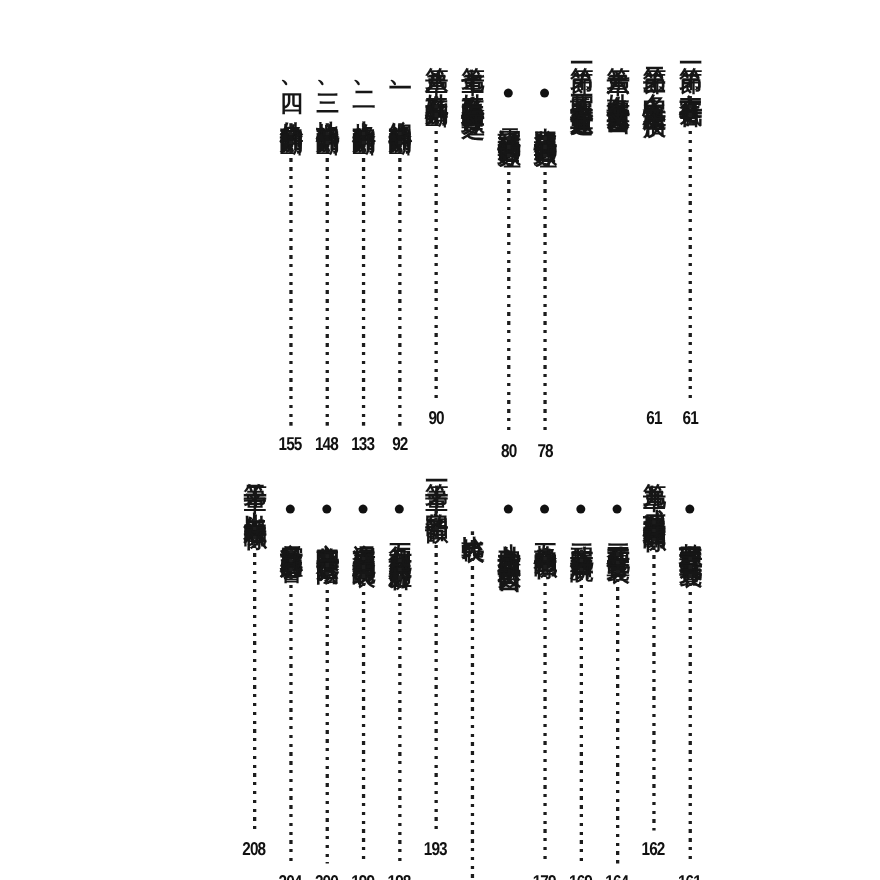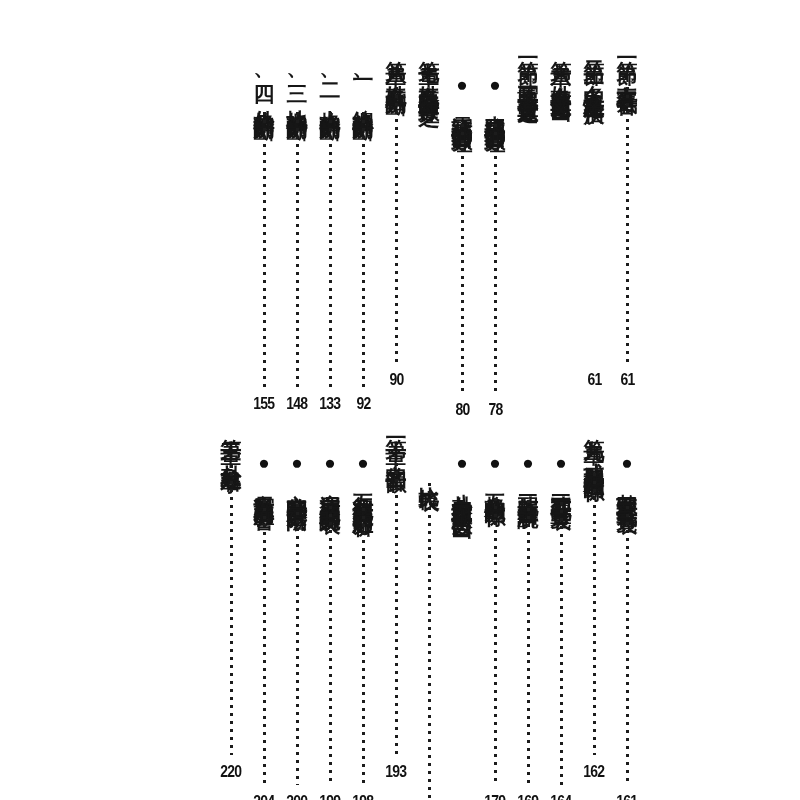--- a/index.html
+++ b/index.html
@@ -182,19 +182,19 @@
         <div class="dots"></div>
         <span class="page-num">200</span>
       </div>
       <div class="toc-column type-bullet">
         <span class="bullet">●</span>
         <span class="entry-title v">音靈對姓名的影響</span>
         <div class="dots"></div>
         <span class="page-num">204</span>
       </div>
       <div class="toc-column type-chapter">
-        <span class="entry-label v">第十三章</span>
-        <span class="entry-title v">卦象姓名學</span>
-        <div class="dots"></div>
-        <span class="page-num">220</span>
+        <span class="entry-label v">第十二章</span>
+        <span class="entry-title v">出生年與姓名關係</span>
+        <div class="dots"></div>
+        <span class="page-num">208</span>
       </div>
     </div>
 </div>
 
 </body></html>

